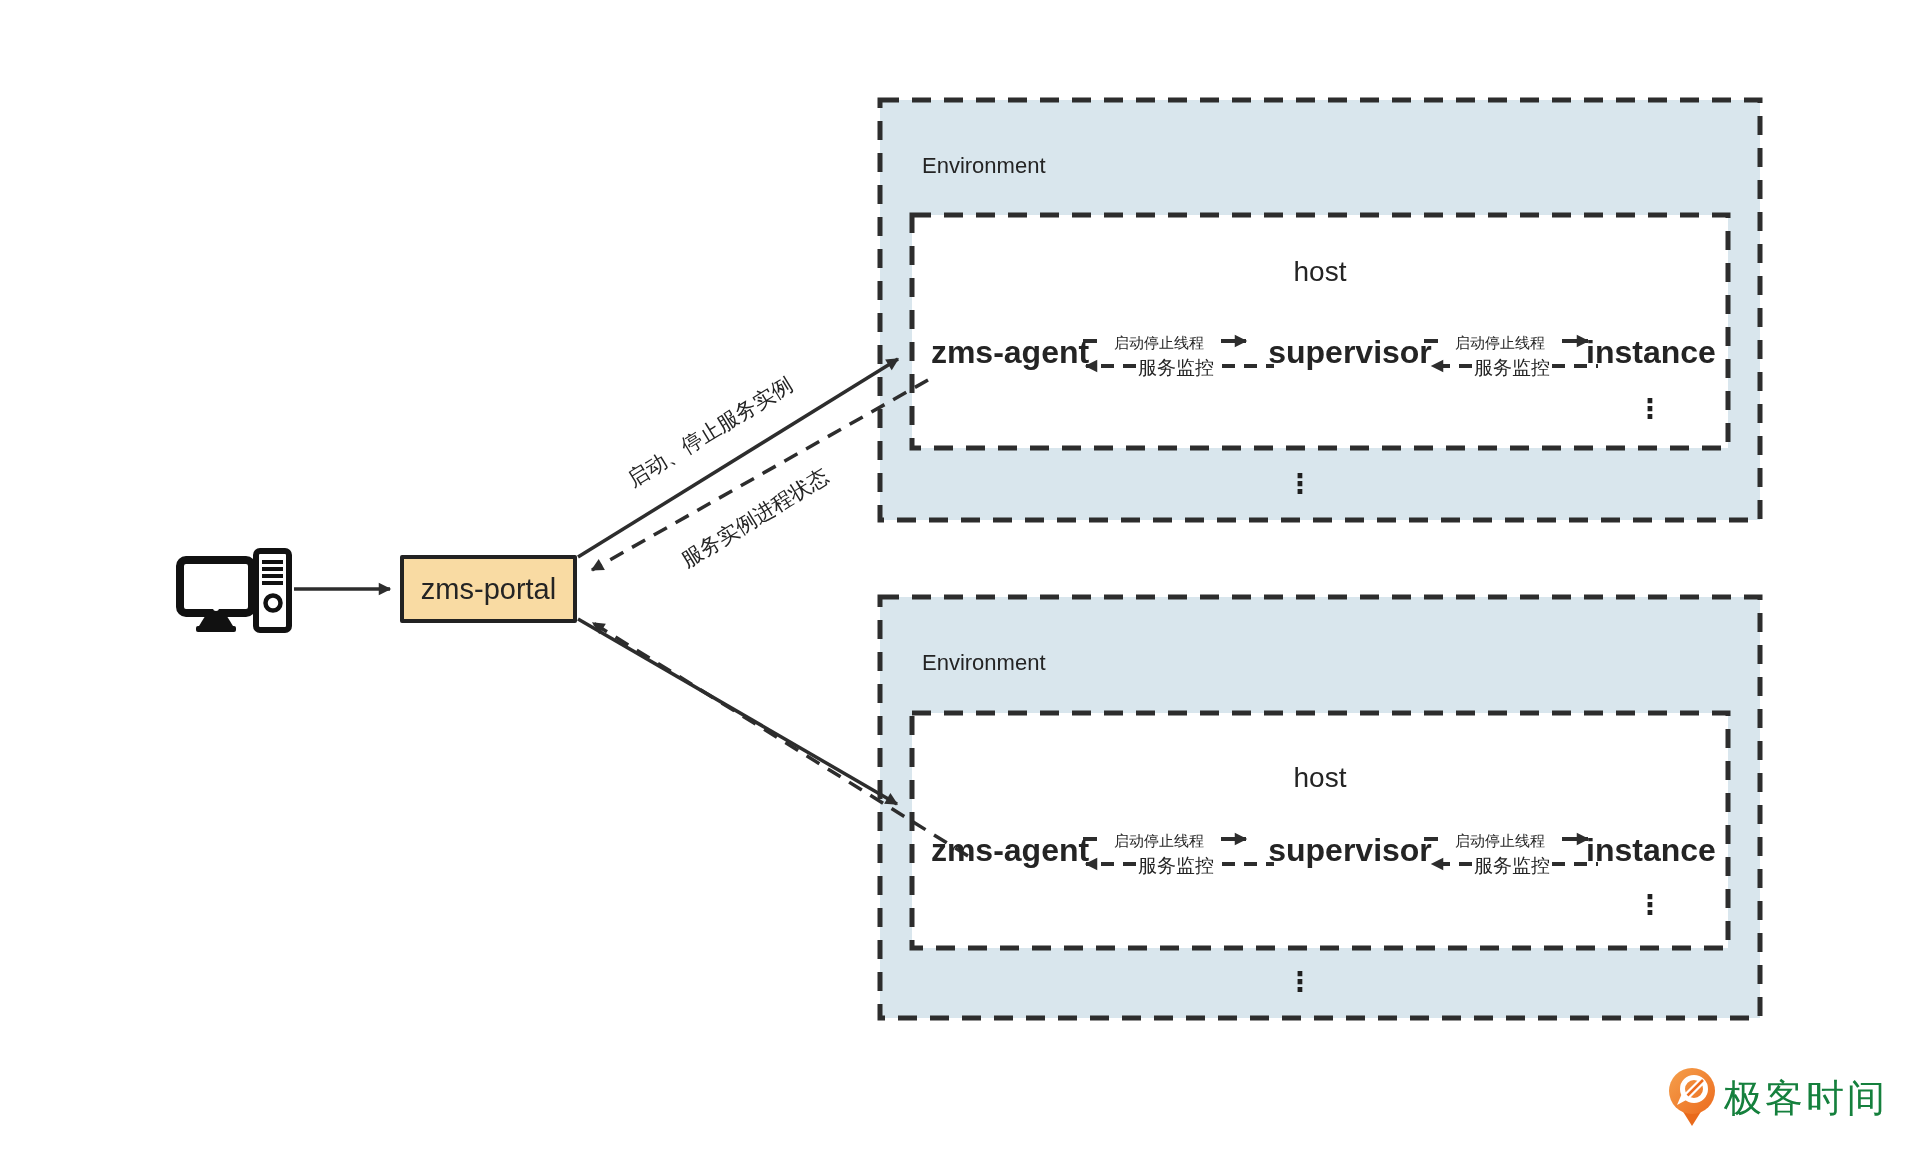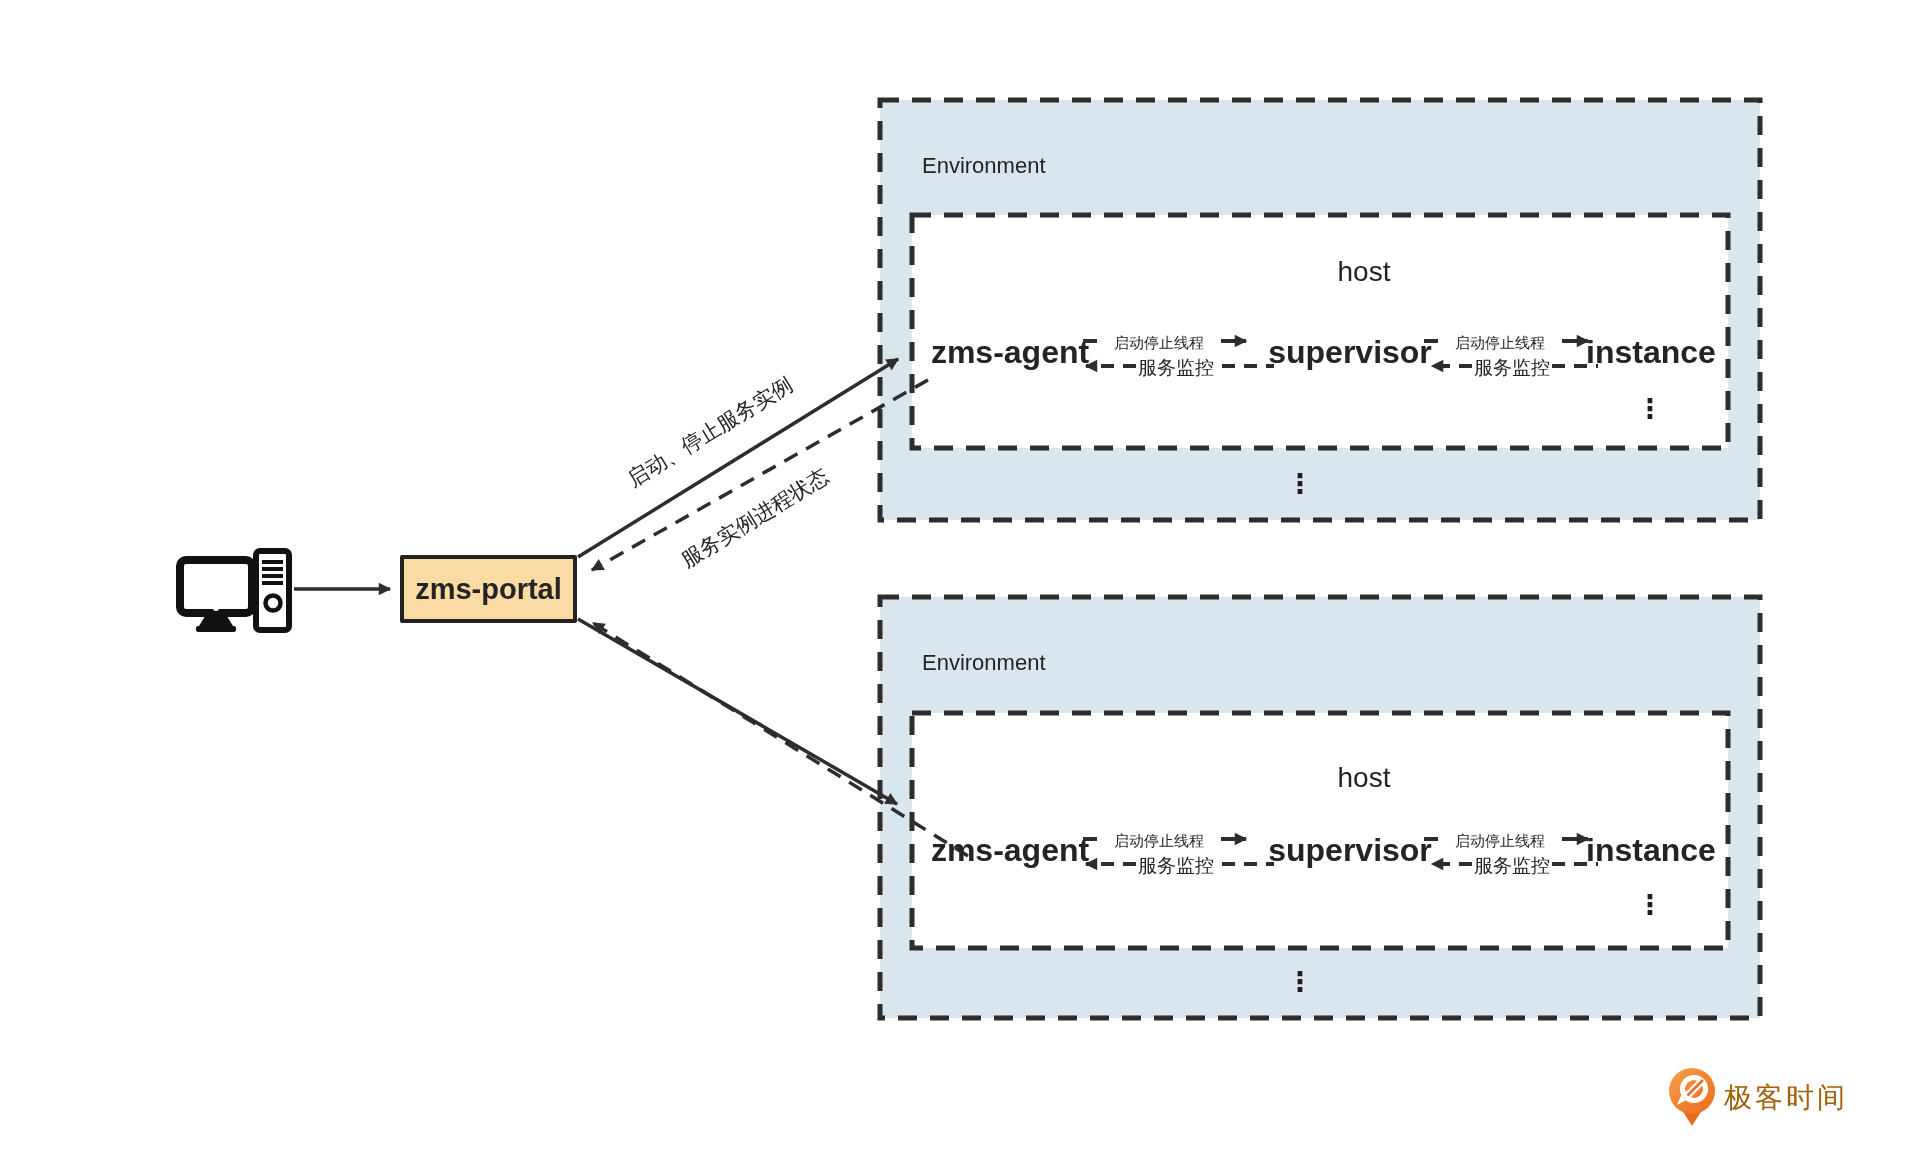--- a/index.html
+++ b/index.html
@@ -6,33 +6,33 @@
   .canvas{
     position:relative;width:1920px;height:1160px;background:#fff;overflow:hidden;
     font-family:"Liberation Sans","DejaVu Sans",sans-serif;color:#242424;
   }
   .layer{position:absolute;left:0;top:0;width:1920px;height:1160px;}
   .lbl{position:absolute;white-space:nowrap;color:#242424;}
   .ctr{transform:translate(-50%,-50%);}
   .ml{transform:translateY(-50%);}
   .rot{transform:translate(-50%,-50%) rotate(-31.5deg);}
   .env-label{font-size:22px;}
-  .host-label{font-size:28px;margin-left:44px;}
+  .host-label{font-size:28px;}
   .node-label{font-size:32px;font-weight:700;}
   .link-label-solid{font-size:15px;}
   .link-label-dash{font-size:19px;}
   .flow-label{font-size:21px;}
   .dots{font-size:27px;font-weight:bold;color:#1f1f1f;line-height:1;}
   .portal{
     position:absolute;left:400px;top:555px;width:177px;height:68px;
     background:var(--portal-fill,#f9dba3);border:4px solid #222;border-radius:2px;
     display:flex;align-items:center;justify-content:center;
-    font-size:29px;font-weight:700;box-sizing:border-box;
+    font-size:29px;font-weight:400;box-sizing:border-box;
   }
-  .brand{font-size:28px;font-weight:500;letter-spacing:3px;color:#a16207;}
+  .brand{font-size:38px;font-weight:500;letter-spacing:3px;color:#15803d;}
   .env-rect{fill:var(--env-fill,#d9e6ed);stroke:#2d2d2d;stroke-width:5;}
   .host-rect{fill:#ffffff;stroke:#2d2d2d;stroke-width:5;}
   .ln{stroke:#2d2d2d;fill:none;}
 </style>
 </head>
 <body>
 
 <div class="canvas">
 
   <svg class="layer" viewBox="0 0 1920 1160">

